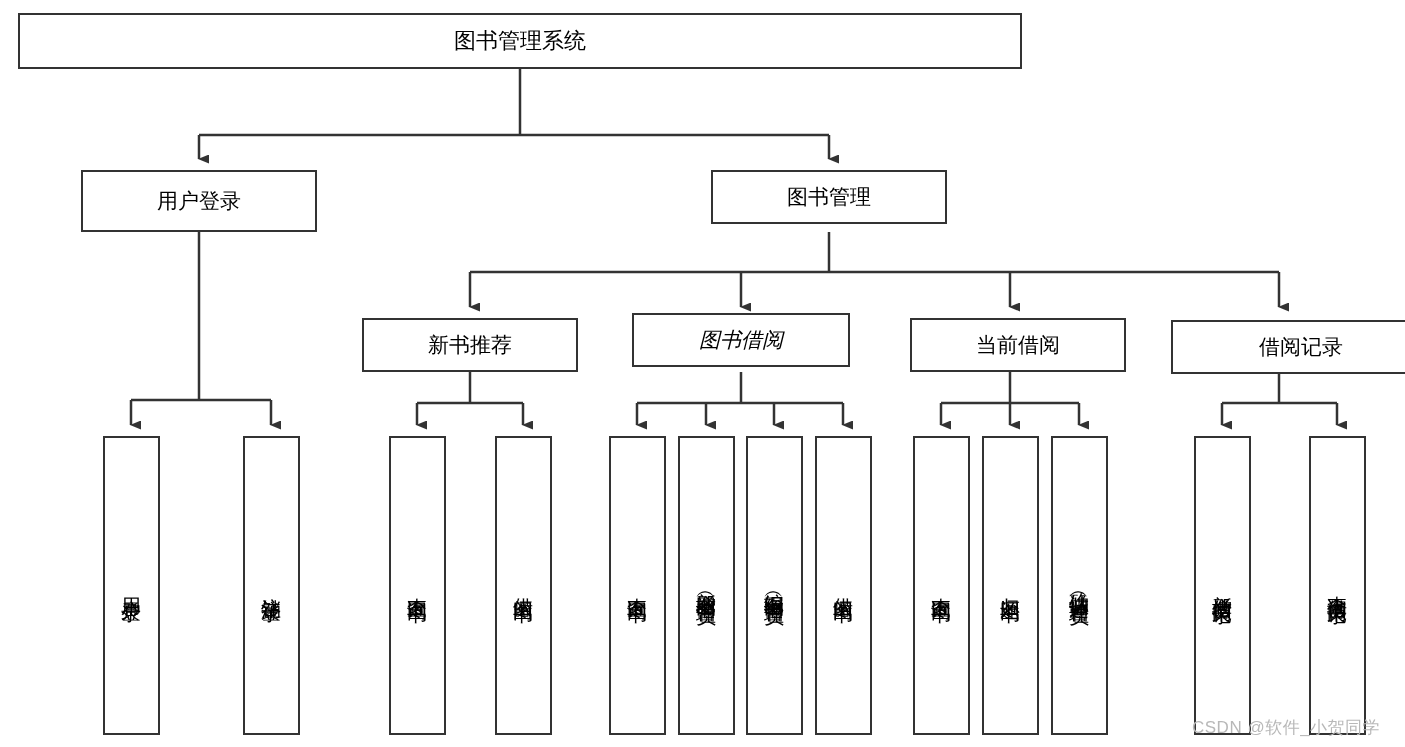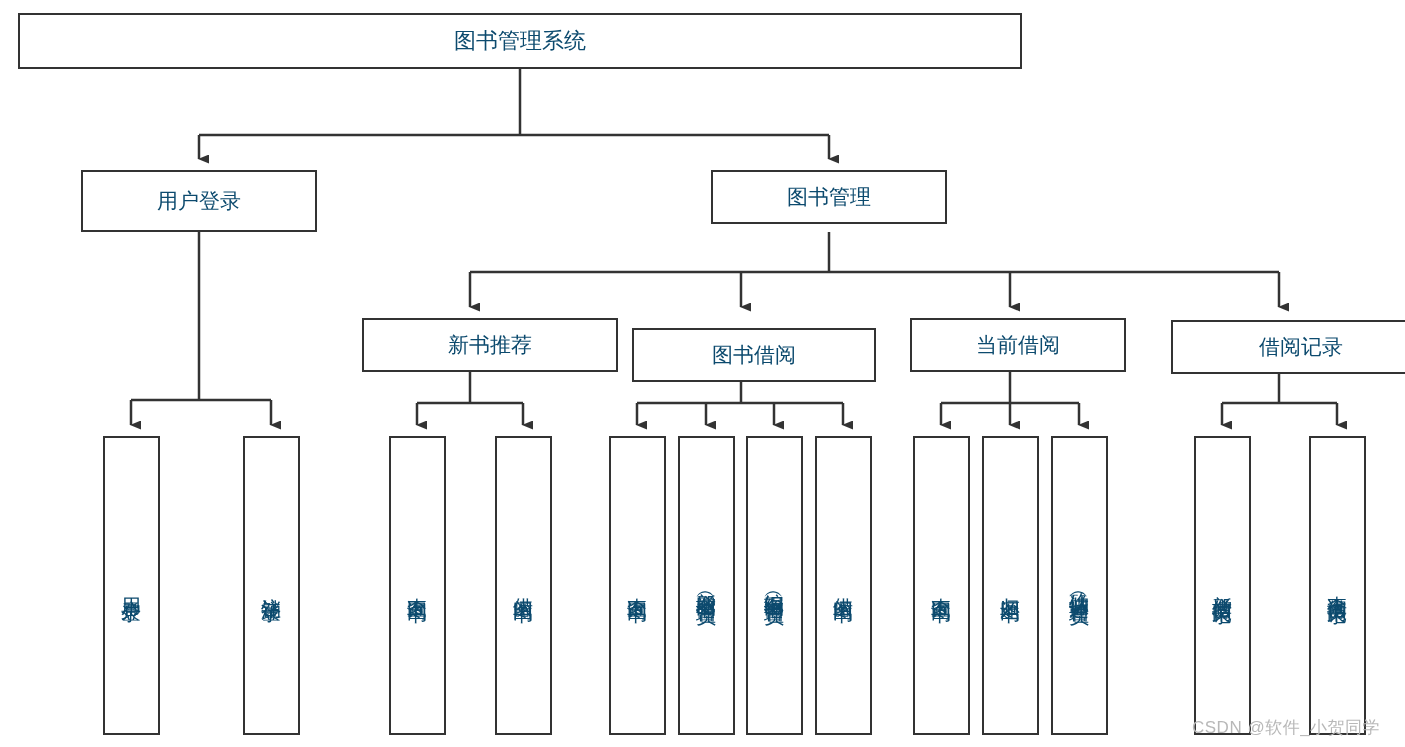--- a/index.html
+++ b/index.html
@@ -31,21 +31,21 @@
     position: absolute;
     box-sizing: border-box;
     background: #ffffff;
     border: 2.5px solid #333333;
     display: flex;
     align-items: center;
     justify-content: center;
     overflow: hidden;
   }
   .node-label {
-    color: #0c4a6e;
+    color: #000000;
     text-align: right;
     line-height: 1.18;
     white-space: pre;
   }
   .node.root .node-label { font-size: 22px; }
   .node.level2 .node-label { font-size: 21px; }
   .node.level3 .node-label { font-size: 21px; }
   .node.leaf {
     align-items: center;
     justify-content: center;
@@ -126,24 +126,24 @@
     <span class="node-label">图书管理系统</span>
   </div>
 
   <div class="node level2" style="left:81px; top:170px; width:236px; height:62px;">
     <span class="node-label">用户登录</span>
   </div>
   <div class="node level2" style="left:711px; top:170px; width:236px; height:54px;">
     <span class="node-label">图书管理</span>
   </div>
 
-  <div class="node level3" style="left:362px; top:318px; width:256px; height:54px;">
+  <div class="node level3" style="left:362px; top:318px; width:216px; height:54px;">
     <span class="node-label">新书推荐</span>
   </div>
-  <div class="node level3" style="left:632px; top:328px; width:244px; height:54px;">
+  <div class="node level3" style="left:632px; top:313px; width:218px; height:54px;font-style:italic;">
     <span class="node-label">图书借阅</span>
   </div>
   <div class="node level3" style="left:902px; top:318px; width:216px; height:54px;margin-left:8px;">
     <span class="node-label">当前借阅</span>
   </div>
   <div class="node level3" style="left:1171px; top:320px; width:260px; height:54px;">
     <span class="node-label">借阅记录</span>
   </div>
 
   <div class="node leaf" style="left:103px; top:436px; width:57px; height:299px;">

